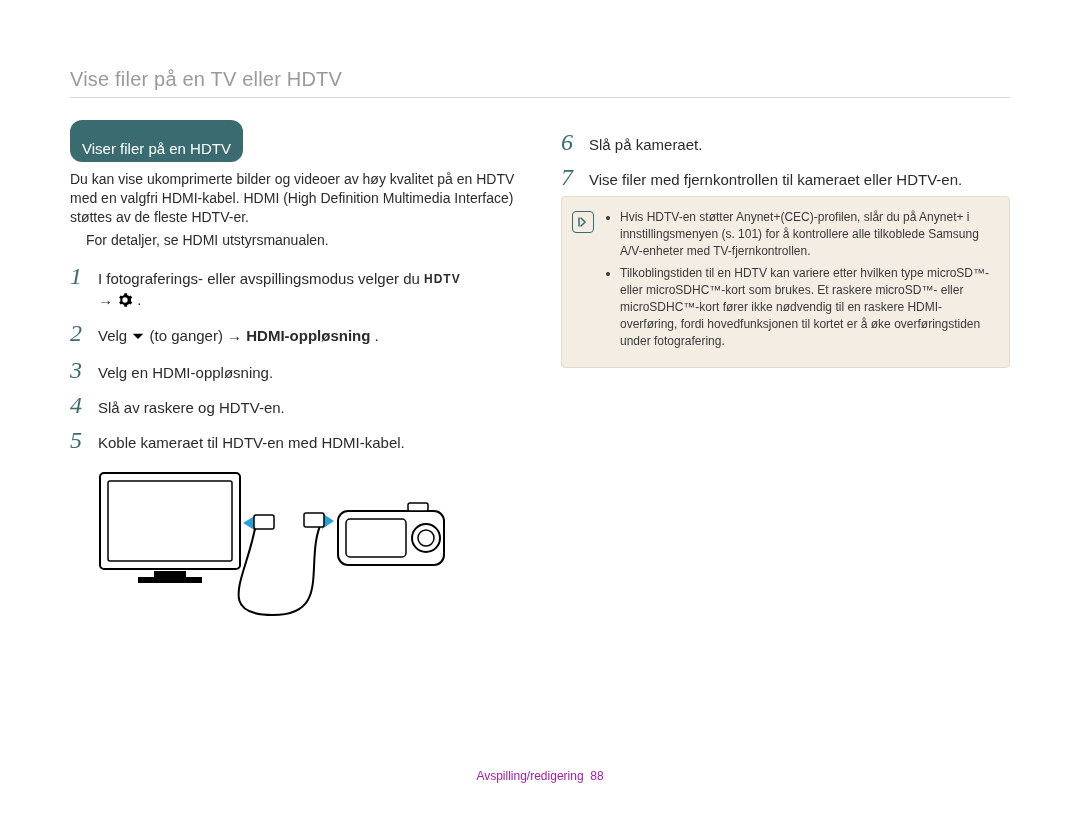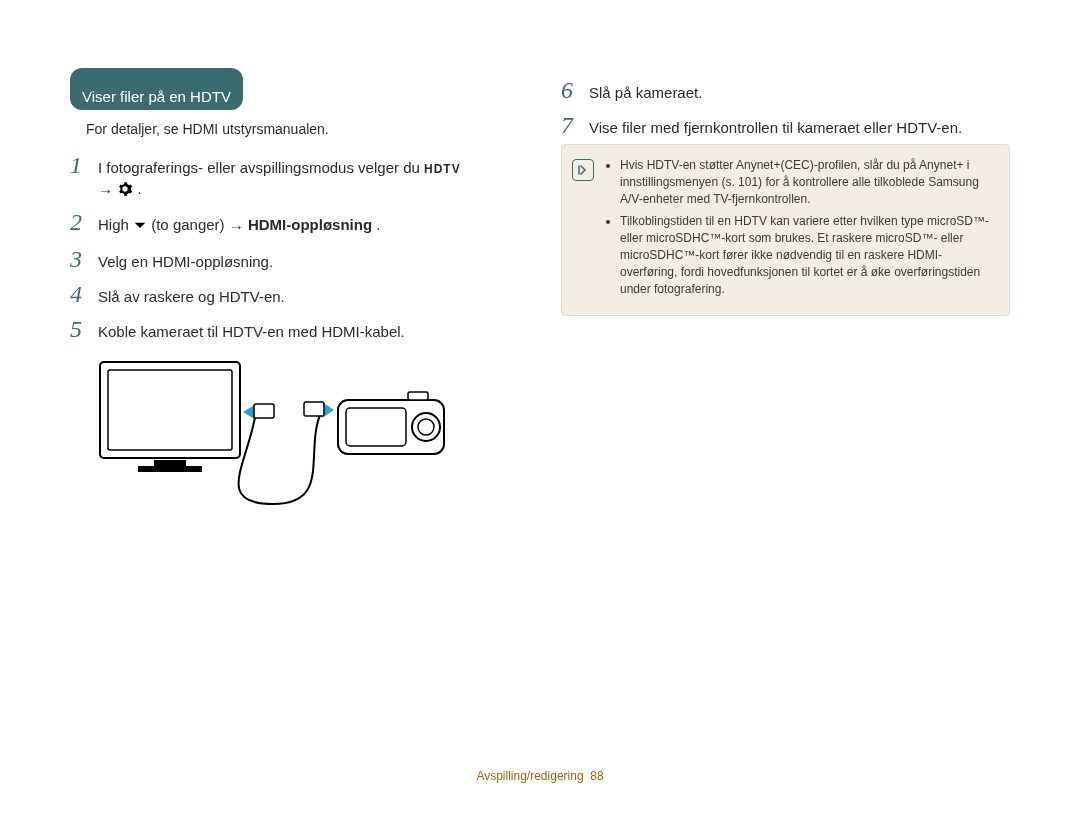--- a/index.html
+++ b/index.html
@@ -139,35 +139,37 @@
   .note-list li { margin: 0 0 6px 0; }
   .illustration {
     margin: 12px 0 0 28px;
   }
   .footer {
     position: absolute;
     left: 0; right: 0;
     bottom: 32px;
     text-align: center;
     font-size: 12px;
-    color: #a16207;
+    color: #a21caf;
   }
 </style>
 </head>
 <body>
 
 <div class="page">
 
+  <h1 class="page-title">Vise filer på en TV eller HDTV</h1>
 
   <div class="columns">
 
     <div class="col">
 
       <div class="pill">Viser filer på en HDTV</div>
 
+      <p class="intro">Du kan vise ukomprimerte bilder og videoer av høy kvalitet på en HDTV med en valgfri HDMI-kabel. HDMI (High Definition Multimedia Interface) støttes av de fleste HDTV-er.</p>
       <p class="detail">For detaljer, se HDMI utstyrsmanualen.</p>
 
       <ol class="steps">
 
         <li>
           <span class="step-num">1</span>
           <span class="step-text">
             <span>I fotograferings- eller avspillingsmodus velger du </span>
             <span class="icon-inline menu-word">HDTV</span><br>
             <span>→</span>
@@ -176,21 +178,21 @@
                   <path d="M12 8a4 4 0 1 0 0 8 4 4 0 0 0 0-8zm9 4c0 .6-.1 1.2-.2 1.8l2 1.5-2 3.4-2.3-.9c-1 .8-2 1.4-3.2 1.7L15 22h-4l-.3-2.5c-1.2-.3-2.3-.9-3.2-1.7l-2.3.9-2-3.4 2-1.5C5.1 13.2 5 12.6 5 12s.1-1.2.2-1.8l-2-1.5 2-3.4 2.3.9c1-.8 2-1.4 3.2-1.7L11 2h4l.3 2.5c1.2.3 2.3.9 3.2 1.7l2.3-.9 2 3.4-2 1.5c.1.6.2 1.2.2 1.8z"></path>
                 </svg>
             </span>
             <span>.</span>
           </span>
         </li>
 
         <li>
           <span class="step-num">2</span>
           <span class="step-text">
-            <span>High </span>
+            <span>Velg </span>
             <span class="icon-inline">
               <svg width="14" height="14" viewBox="0 0 24 24" fill="#000">
                   <path d="M12 17 3 8h18z"></path>
                 </svg>
             </span>
             <span> (to ganger) → </span>
             <span class="bold">HDMI-oppløsning</span>
             <span> .</span>
           </span>
         </li>

